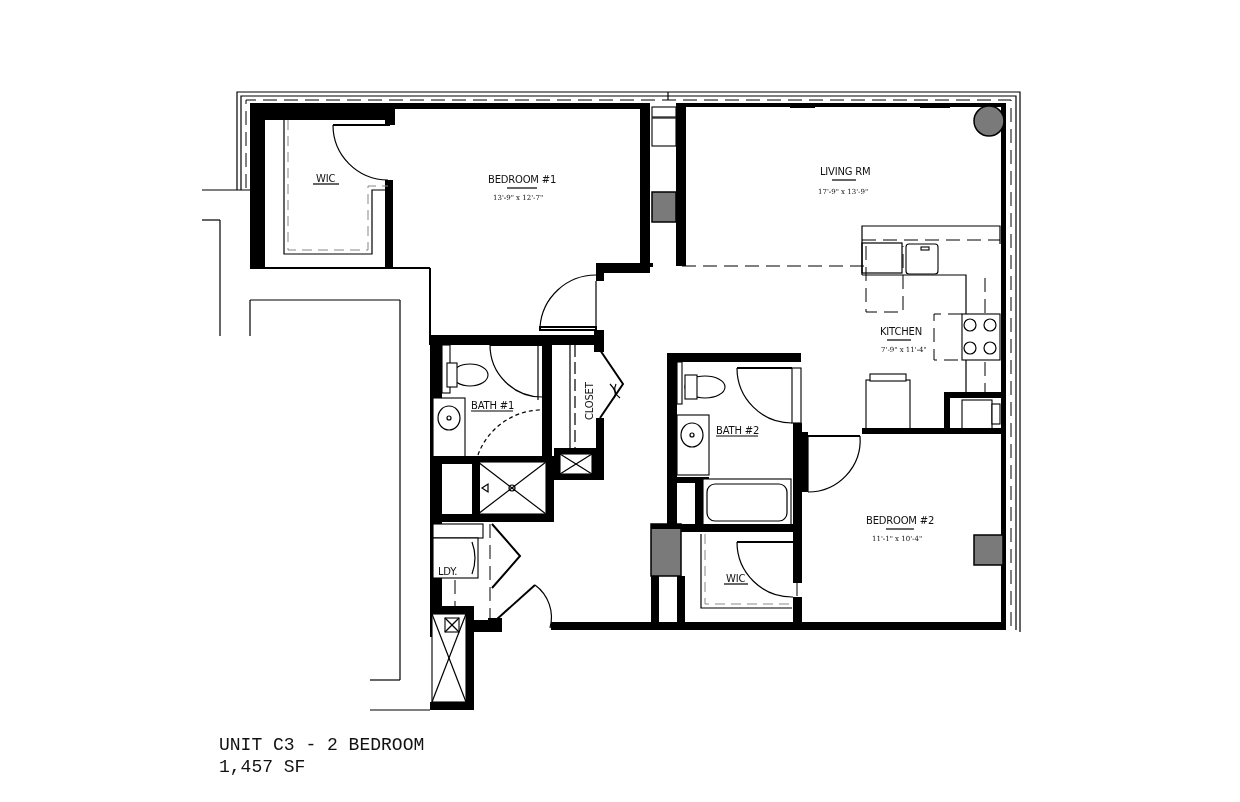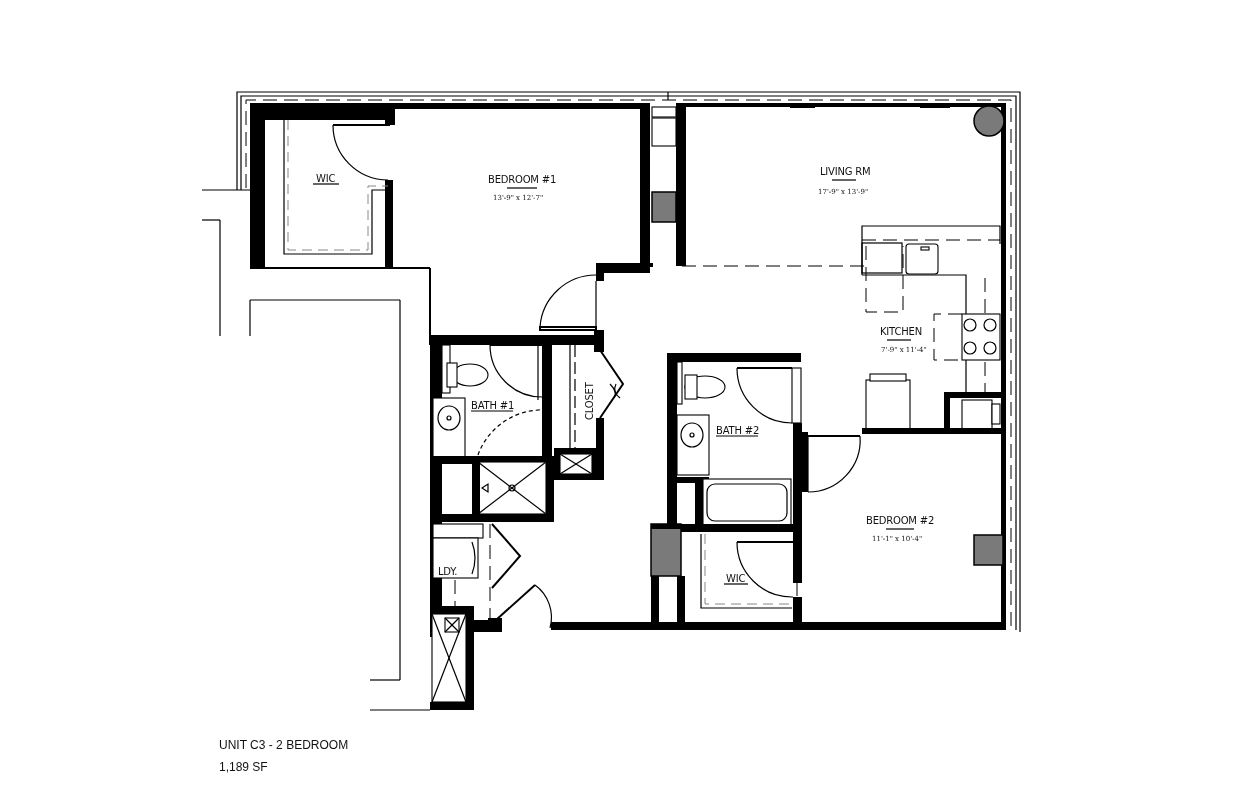--- a/index.html
+++ b/index.html
@@ -1,20 +1,20 @@
 <!DOCTYPE html>
 <html><head>
 <meta charset="utf-8">
 <style>
   html, body { margin: 0; padding: 0; background: #ffffff; }
   body { width: 1240px; height: 802px; position: relative; overflow: hidden; font-family: "DejaVu Sans", sans-serif; }
   svg.plan { position: absolute; left: 0; top: 0; width: 1240px; height: 802px; }
   .room-label { font-family: "DejaVu Sans", sans-serif; font-size: 10px; fill: #111; letter-spacing: -0.2px; }
   .room-dim { font-family: "DejaVu Serif", serif; font-size: 7px; fill: #111; }
-  .caption { position: absolute; left: 219px; color: #111; font-family: Liberation Sans, sans-serif; font-size: 12px; line-height: 21px; }
+  .caption { position: absolute; left: 219px; color: #111; font-family: Liberation Mono, monospace; font-size: 18px; line-height: 21px; }
   .caption.title { top: 735px; }
   .caption.area { top: 757px; }
   .wall { fill: #000; }
   .thin { stroke: #000; stroke-width: 1.2; fill: none; }
   .thin2 { stroke: #000; stroke-width: 2; fill: none; }
   .dash { stroke: #000; stroke-width: 1; fill: none; stroke-dasharray: 14 7; }
   .dashgray { stroke: #888; stroke-width: 1; fill: none; stroke-dasharray: 10 6; }
   .fixture { stroke: #000; stroke-width: 1.1; fill: #fff; }
   .conc { fill: #7a7a7a; stroke: #000; stroke-width: 1.5; }
 </style>
@@ -241,13 +241,13 @@
     <text class="room-dim" x="872" y="541">11'-1" x 10'-4"</text>
   </g>
 
   <g>
     <rect class="wall" x="645" y="263" width="8" height="4"></rect>
     <rect class="wall" x="474" y="620" width="22" height="12"></rect>
   </g>
 </svg>
 
 <div class="caption title">UNIT C3 - 2 BEDROOM</div>
-<div class="caption area">1,189 SF</div>
+<div class="caption area">1,457 SF</div>
 
 </body></html>

